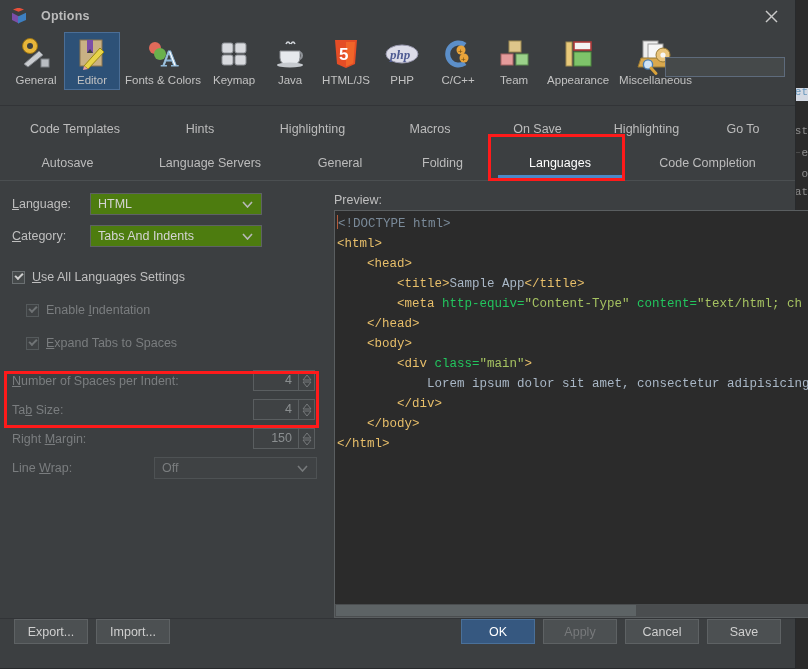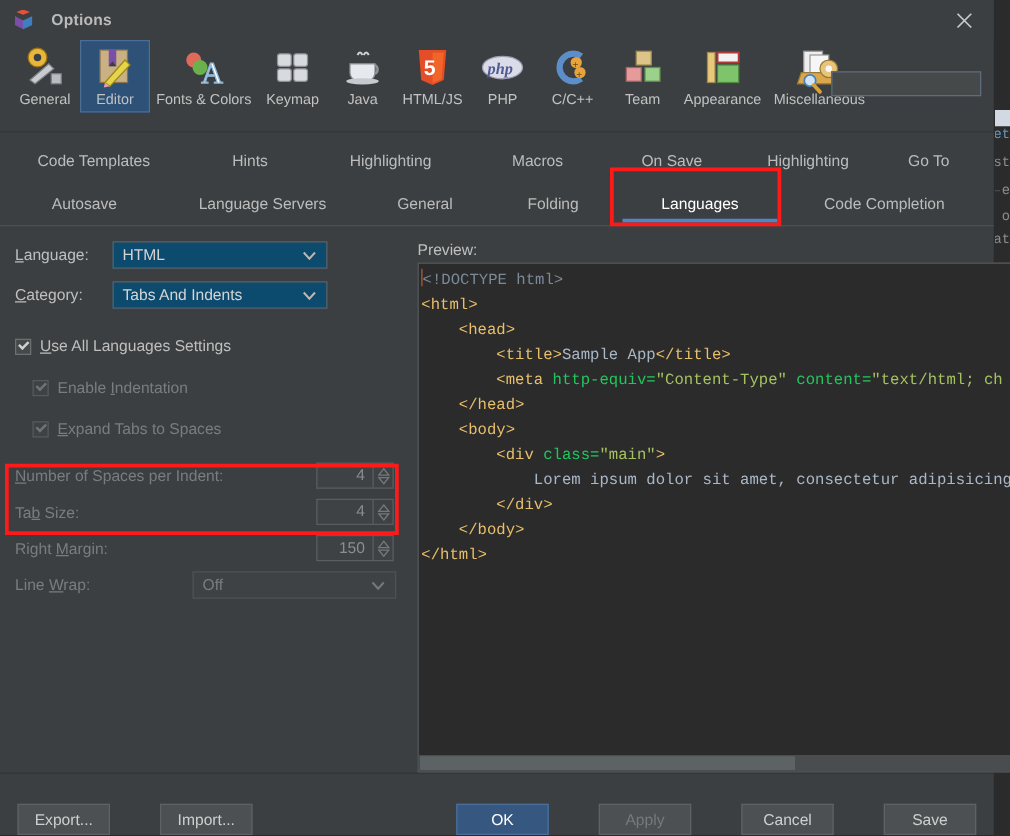--- a/index.html
+++ b/index.html
@@ -118,21 +118,21 @@
   #content { flex: 1 1 auto; display: flex; position: relative; }
   #left-pane { width: 330px; flex: 0 0 330px; padding: 12px 0 0 12px; position: relative; }
   #right-pane { flex: 1 1 auto; padding: 12px 10px 0 4px; display: flex; flex-direction: column; }
 
   .row { display: flex; align-items: center; height: 22px; margin-bottom: 10px; }
   .lbl { font-size: 12.5px; color: #bfbfbf; }
   .lbl.dim { color: #7a7d7f; }
   .lbl u { text-decoration: underline; }
 
   .combo {
-    height: 22px; background: #0c4a6e; border: 1px solid #5e6264;
+    height: 22px; background: #4d7c0f; border: 1px solid #5e6264;
     display: flex; align-items: center; color: #d4d4d4; font-size: 12.5px;
     padding: 0 2px 0 7px; position: relative; cursor: default;
   }
   .combo.dim { color: #7a7d7f; border-color: #4e5254; background: #3f4244; }
   .combo .chev { margin-left: auto; padding: 0 6px; }
 
   .cbrow { display: flex; align-items: center; height: 20px; margin-bottom: 13px; }
   .cbox {
     width: 13px; height: 13px; background: #45494a; border: 1px solid #6b7072;
     margin-right: 7px; position: relative; flex: 0 0 auto;
@@ -184,41 +184,41 @@
   .t-str { color: #a5c261; }
   .t-txt { color: #a9b7c6; }
   .caret { display:inline-block; width:1px; height:14px; background:#b35a3a; vertical-align:-2px;}
   #hscroll {
     height: 13px; flex: 0 0 13px; background: #4a4d4f; position: relative;
   }
   #hscroll .thumb { position: absolute; top: 1px; bottom: 1px; left: 1px; width: 300px; background: #5d6365; }
 
   
   #footer {
-    flex: 0 0 50px; display: flex; align-items: flex-end;
-    padding: 0 14px; border-top: 1px solid #323437; gap: 32px;
+    flex: 0 0 50px; display: flex; align-items: flex-start;
+    padding: 0 14px; border-top: 1px solid #323437;
   }
   .btn {
     height: 25px; min-width: 74px; padding: 0 12px;
     background: #4c5052; border: 1px solid #5e6264; color: #cfcfcf;
     font-size: 12.5px; cursor: default;
     display: flex; align-items: center; justify-content: center;
     font-family: "Liberation Sans", sans-serif;
   }
   .btn + .btn { margin-left: 8px; }
   .btn.primary { background: #365880; border-color: #4a7099; color: #ffffff; }
   .btn.disabled { color: #77797b; }
   #footer .spacer { flex: 1 1 auto; }
 </style>
 </head>
 <body>
 
 <div id="bg-ide">
   <div class="bg-sel" style="top:88px;"></div>
-  <div class="bg-frag" style="top:102px; color:#6897bb;">et</div>
+  <div class="bg-frag" style="top:86px; color:#6897bb;">et</div>
   <div class="bg-frag" style="top:125px;">st</div>
   <div class="bg-line" style="top:152px;"></div>
   <div class="bg-frag" style="top:147px;">e</div>
   <div class="bg-frag" style="top:168px;">o</div>
   <div class="bg-frag" style="top:186px;">at</div>
   <div class="bg-frag" style="top:214px;">p</div>
   <div class="bg-frag" style="top:234px;">e</div>
   <div class="bg-frag" style="top:252px;">an</div>
   <div class="bg-blue" style="top:300px;"></div>
 </div>

